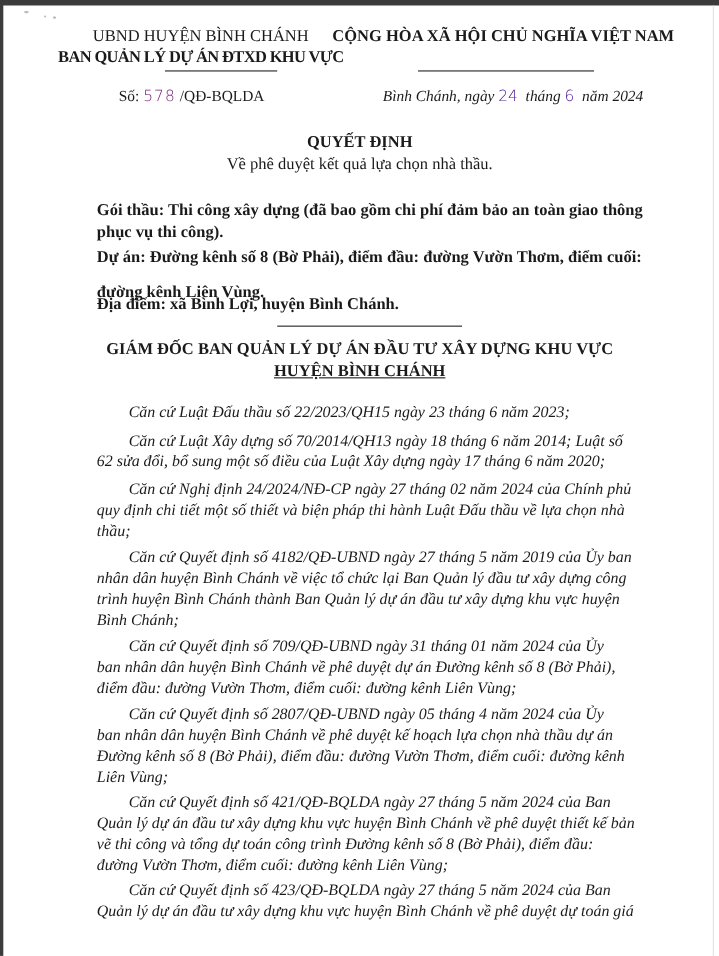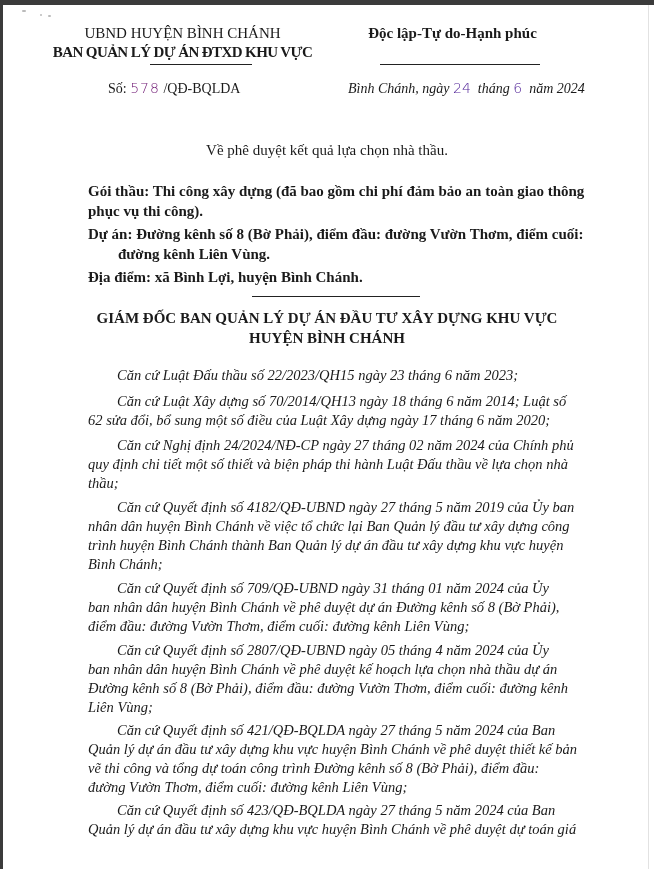--- a/index.html
+++ b/index.html
@@ -60,46 +60,47 @@
 
 <div class="page">
 
   <div class="abs hdr-left">
     <span class="l1">UBND HUYỆN BÌNH CHÁNH</span>
     <span class="l2">BAN QUẢN LÝ DỰ ÁN ĐTXD KHU VỰC</span>
     <div class="ul"></div>
   </div>
 
   <div class="abs hdr-right">
-    <span class="l2">Độc lập-Tự do-Hạnh phúc</span>
+    <span class="l1">CỘNG HÒA XÃ HỘI CHỦ NGHĨA VIỆT NAM</span>
     <div class="ul"></div>
   </div>
 
   <div class="abs docno">
     <span>Số: </span><span class="hand">578</span><span> /QĐ-BQLDA</span>
   </div>
 
   <div class="abs dateline">
     <span>Bình Chánh, ngày </span><span class="hand">24</span><span style="white-space:pre">  tháng </span><span class="hand">6</span><span style="white-space:pre">  năm 2024</span>
   </div>
 
+  <div class="abs title">QUYẾT ĐỊNH</div>
   <div class="abs subtitle">Về phê duyệt kết quả lựa chọn nhà thầu.</div>
 
   <div class="bold-block">
     <span class="ln" style="top:182px;">Gói thầu: Thi công xây dựng (đã bao gồm chi phí đảm bảo an toàn giao thông</span>
     <span class="ln" style="top:202px;">phục vụ thi công).</span>
     <span class="ln" style="top:225px;">Dự án: Đường kênh số 8 (Bờ Phải), điểm đầu: đường Vườn Thơm, điểm cuối:</span>
-    <span class="ln" style="top:245px;margin-left:30px;">đường kênh Liên Vùng.</span>
+    <span class="ln" style="top:257px;">đường kênh Liên Vùng.</span>
     <span class="ln" style="top:268px;">Địa điểm: xã Bình Lợi, huyện Bình Chánh.</span>
   </div>
 
   <div class="abs sep-rule"></div>
 
   <div class="abs auth" style="top:308px;">GIÁM ĐỐC BAN QUẢN LÝ DỰ ÁN ĐẦU TƯ XÂY DỰNG KHU VỰC</div>
-  <div class="abs auth" style="top:328px;">HUYỆN BÌNH CHÁNH</div>
+  <div class="abs auth" style="top:328px;text-decoration:underline;">HUYỆN BÌNH CHÁNH</div>
 
   <div class="basis">
     <span class="ln ind" style="top:366px;">Căn cứ Luật Đấu thầu số 22/2023/QH15 ngày 23 tháng 6 năm 2023;</span>
 
     <span class="ln ind" style="top:392px;">Căn cứ Luật Xây dựng  số 70/2014/QH13 ngày 18 tháng 6 năm 2014; Luật số</span>
     <span class="ln cont" style="top:411px;">62 sửa đổi, bổ sung một số điều của Luật Xây dựng ngày 17 tháng 6 năm 2020;</span>
 
     <span class="ln ind" style="top:436px;">Căn cứ Nghị định 24/2024/NĐ-CP ngày 27 tháng 02 năm 2024 của Chính phủ</span>
     <span class="ln cont" style="top:455px;">quy định chi tiết một số thiết và biện pháp thi hành Luật Đấu thầu về lựa chọn nhà</span>
     <span class="ln cont" style="top:474px;">thầu;</span>

